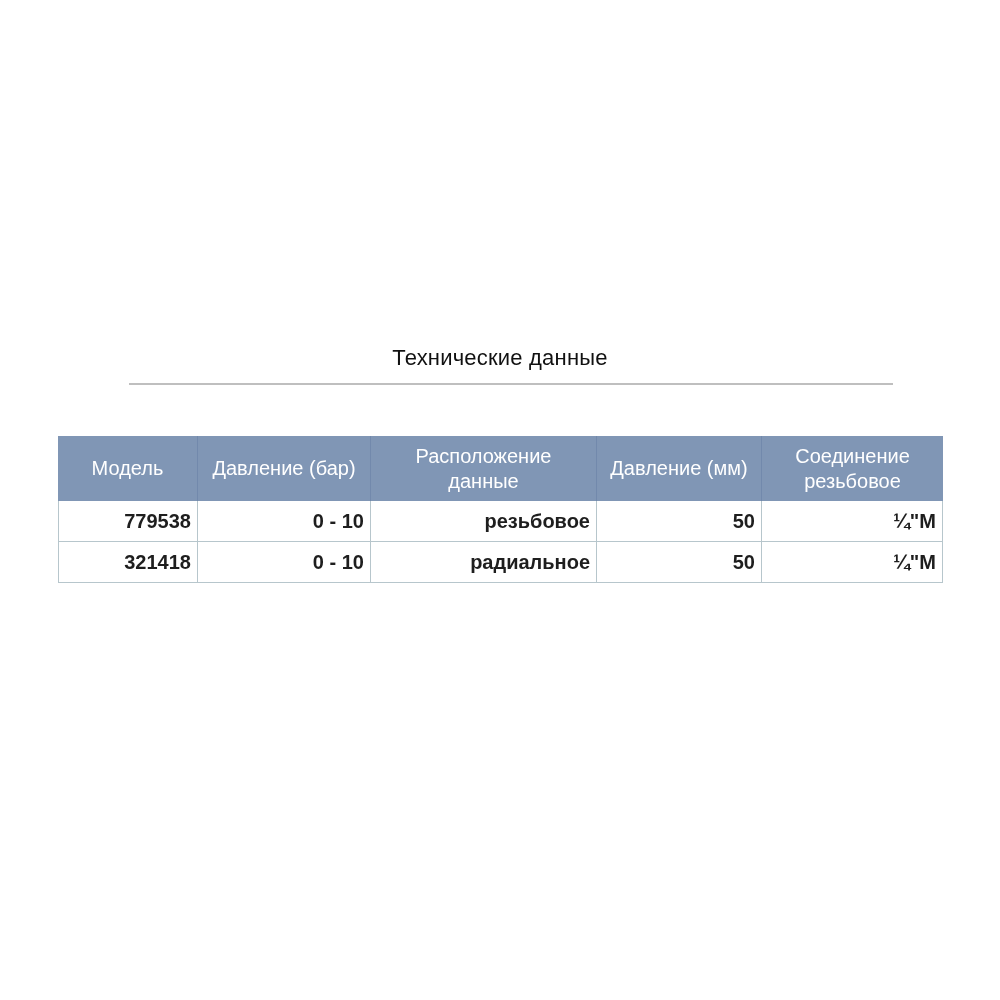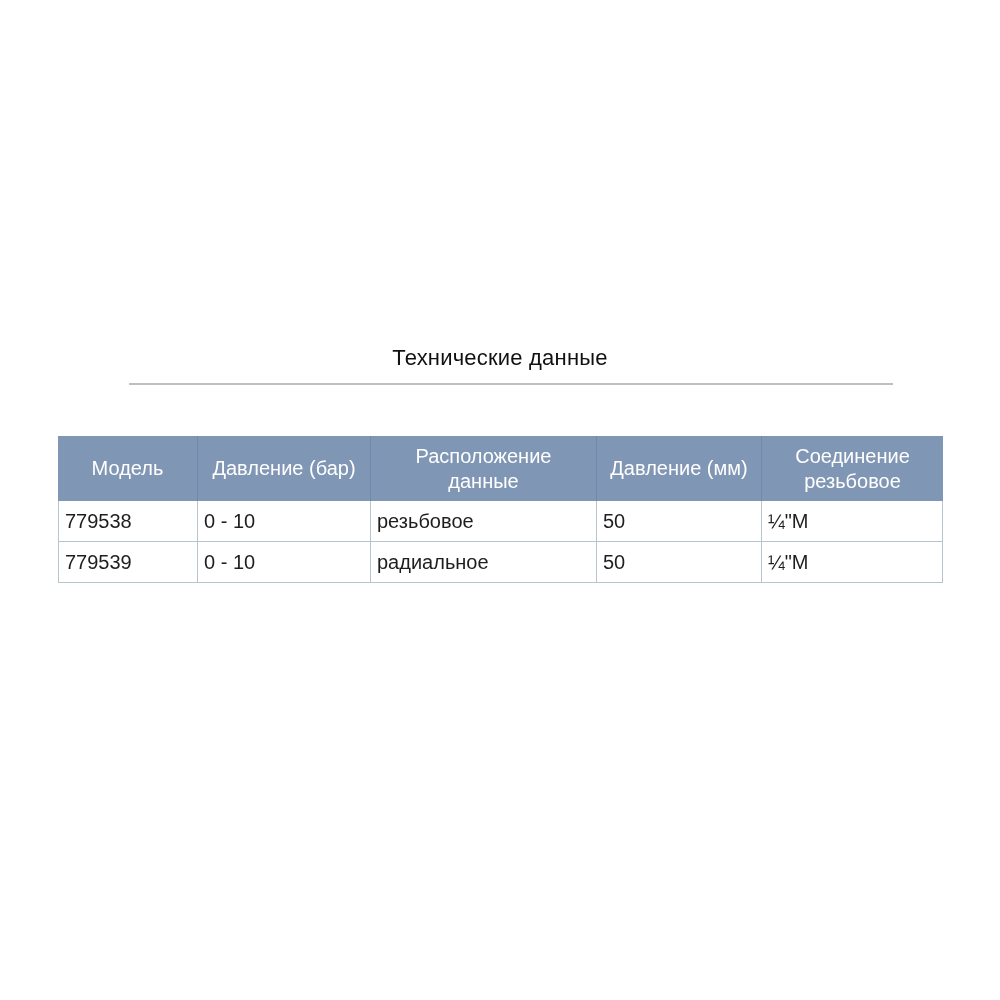--- a/index.html
+++ b/index.html
@@ -54,22 +54,22 @@
     padding: 0 6px;
     line-height: 25px;
   }
   table.specs th:last-child { border-right: none; }
   table.specs th span { display: block; white-space: nowrap; }
   table.specs td {
     height: 41px;
     background: #ffffff;
     color: var(--body-text, #1e1e1e);
     font-size: 20px;
-    font-weight: 400;
-    text-align: left;
+    font-weight: 700;
+    text-align: right;
     vertical-align: middle;
     border-right: 1px solid var(--body-border, #b7c6cc);
     border-bottom: 1px solid var(--body-border, #b7c6cc);
     padding: 0 6px;
     white-space: nowrap;
   }
   table.specs td:first-child {
     border-left: 1px solid var(--body-border, #b7c6cc);
   }
 </style>
@@ -117,21 +117,21 @@
       </thead>
       <tbody>
         <tr>
           <td>779538</td>
           <td>0 - 10</td>
           <td>резьбовое</td>
           <td>50</td>
           <td>¼"M</td>
         </tr>
         <tr>
-          <td>779539</td>
+          <td>321418</td>
           <td>0 - 10</td>
           <td>радиальное</td>
           <td>50</td>
           <td>¼"M</td>
         </tr>
       </tbody>
     </table>
   </div>
 
 </div>

